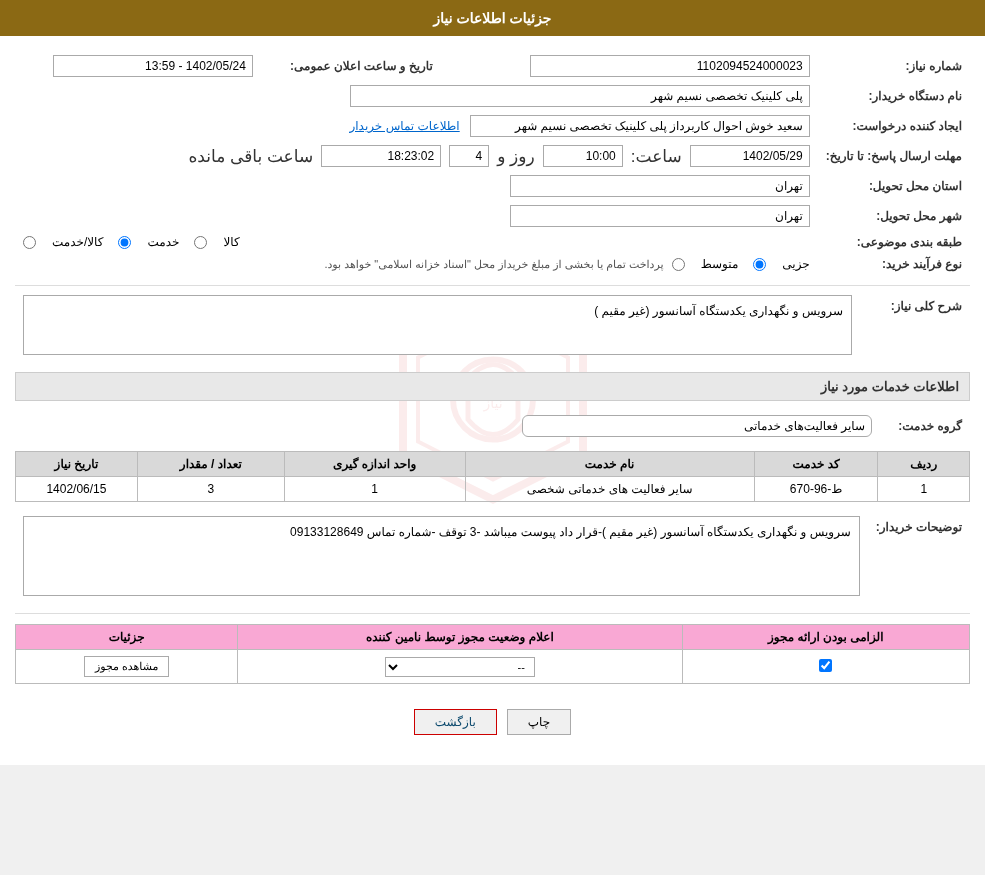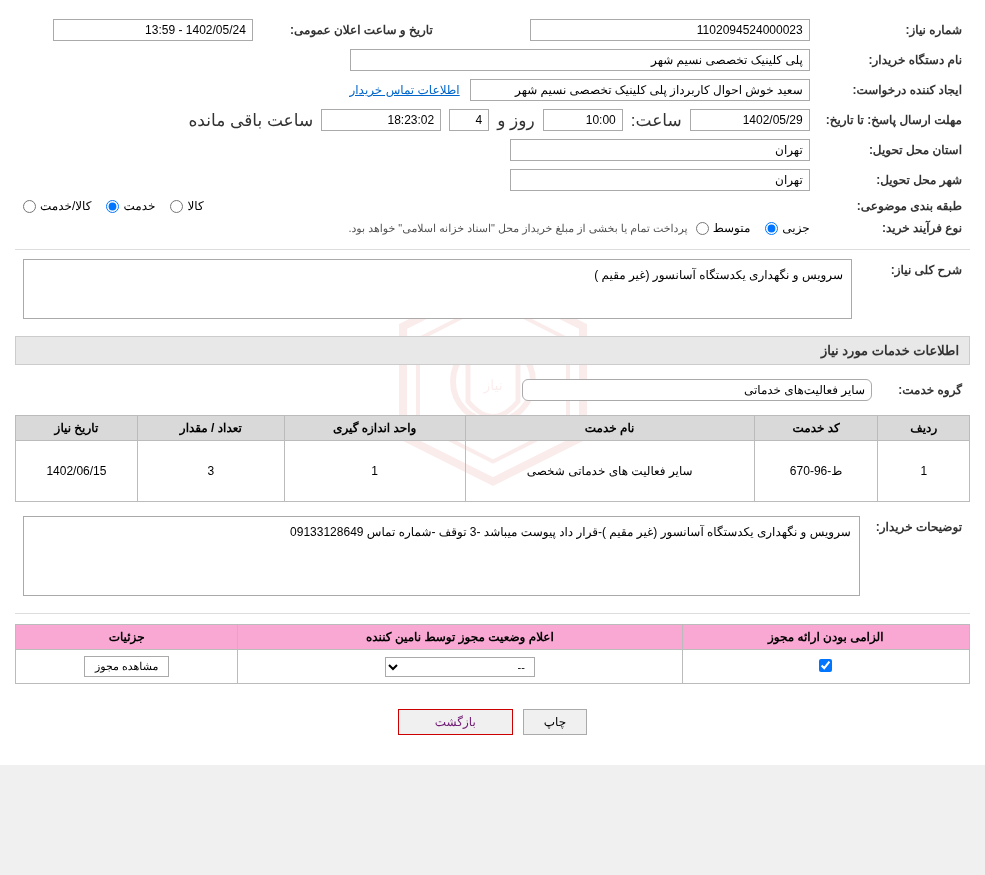--- a/index.html
+++ b/index.html
@@ -87,21 +87,21 @@
     }
     .radio-group {
       display: flex;
       gap: 15px;
       flex-direction: row-reverse;
       align-items: center;
     }
     .radio-item {
       display: flex;
       align-items: center;
-      gap: 4px;
+      gap: 16px;
     }
     .section-title {
       background: #e8e8e8;
       border: 1px solid #ccc;
       padding: 6px 10px;
       font-weight: bold;
       font-size: 13px;
       margin: 8px 0;
       text-align: right;
       color: #333;
@@ -128,21 +128,21 @@
     .data-table th {
       background: #d9d9d9;
       border: 1px solid #bbb;
       padding: 5px 15px;
       text-align: center;
       font-weight: bold;
       font-size: 12px;
     }
     .data-table td {
       border: 1px solid #bbb;
-      padding: 23px 8px;
+      padding: 5px 8px;
       text-align: center;
       font-size: 12px;
     }
     .data-table tr:nth-child(even) td {
       background: #f9f9f9;
     }
     .buyer-notes {
       border: 1px solid #aaa;
       background: #fff;
       padding: 8px;
@@ -210,25 +210,25 @@
       background: #f0f0f0;
       border: 1px solid #aaa;
       padding: 5px 20px;
       cursor: pointer;
       font-family: Tahoma, Arial, sans-serif;
       font-size: 12px;
     }
     .btn-back {
       background: #f0f0f0;
       border: 1px solid #cc0000;
-      padding: 5px 36px;
+      padding: 5px 20px;
       cursor: pointer;
       font-family: Tahoma, Arial, sans-serif;
       font-size: 12px;
-      color: #701a75;
+      color: #0c4a6e;
     }
     .divider {
       border: none;
       border-top: 1px solid #ddd;
       margin: 5px 0;
     }
     .small-text {
       font-size: 11px;
       color: #555;
     }
@@ -237,20 +237,23 @@
       align-items: center;
       gap: 8px;
       flex-wrap: wrap;
     }
   </style>
 </head>
 <body>
 
 <div class="page-wrapper">
 
+  <div class="header-bar">
+    <span>جزئیات اطلاعات نیاز</span>
+  </div>
 
   <div class="main-content watermark-container">
 
     <div class="watermark">
       <svg width="220" height="220" viewBox="0 0 220 220">
         <path d="M110 10 L200 55 L200 165 L110 210 L20 165 L20 55 Z" fill="none" stroke="#cc0000" stroke-width="8"></path>
         <path d="M110 30 L185 68 L185 152 L110 190 L35 152 L35 68 Z" fill="none" stroke="#cc0000" stroke-width="4"></path>
         <circle cx="110" cy="110" r="40" fill="none" stroke="#cc0000" stroke-width="6"></circle>
         <path d="M85 90 Q110 60 135 90 L135 130 Q110 160 85 130 Z" fill="none" stroke="#cc0000" stroke-width="5"></path>
         <text x="110" y="118" text-anchor="middle" font-size="14" fill="#cc0000" font-family="Tahoma">نیاز</text>

